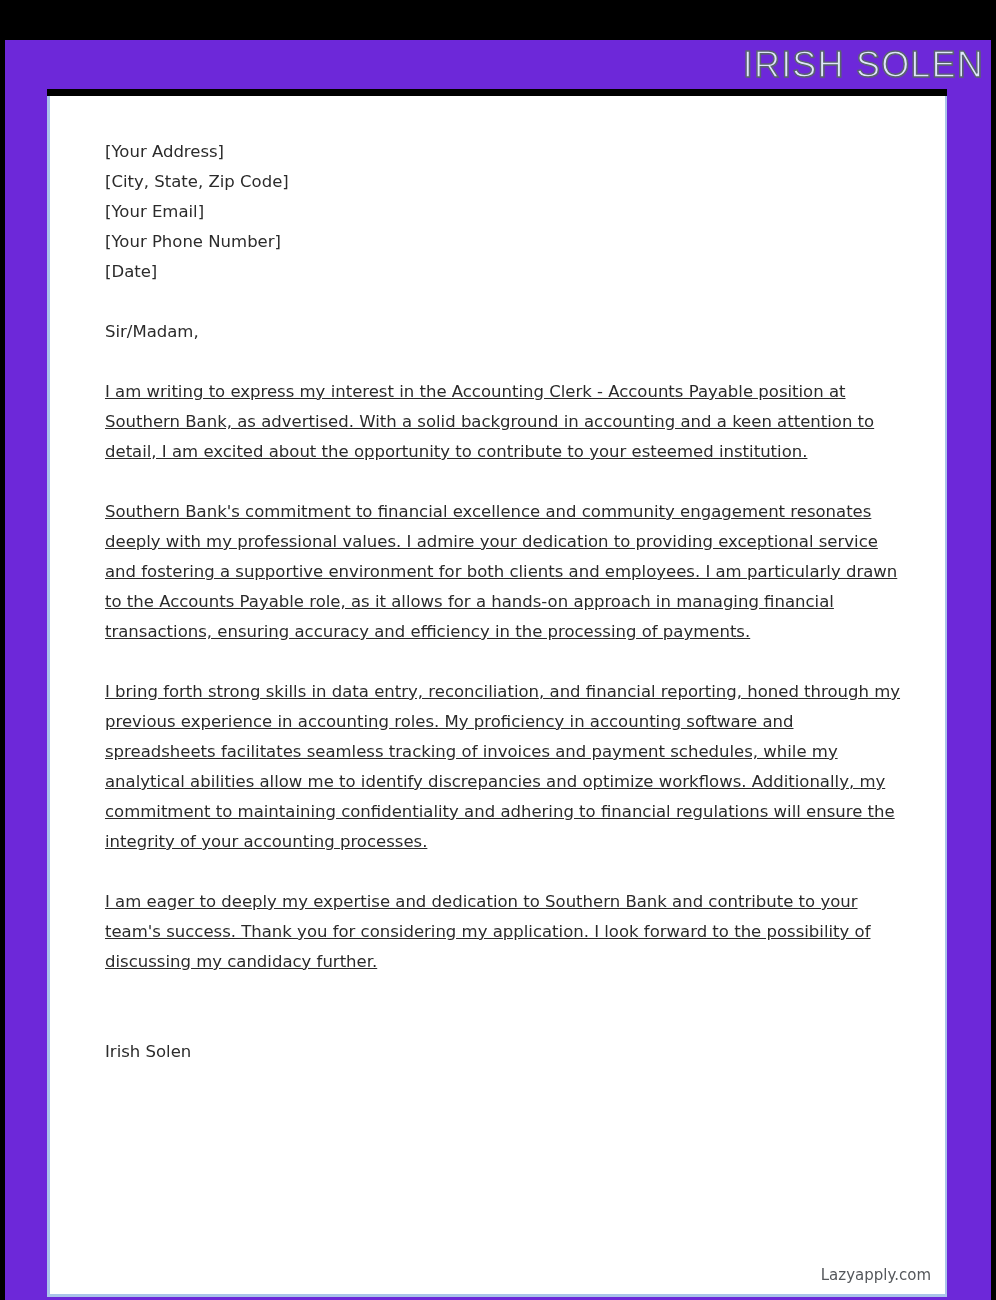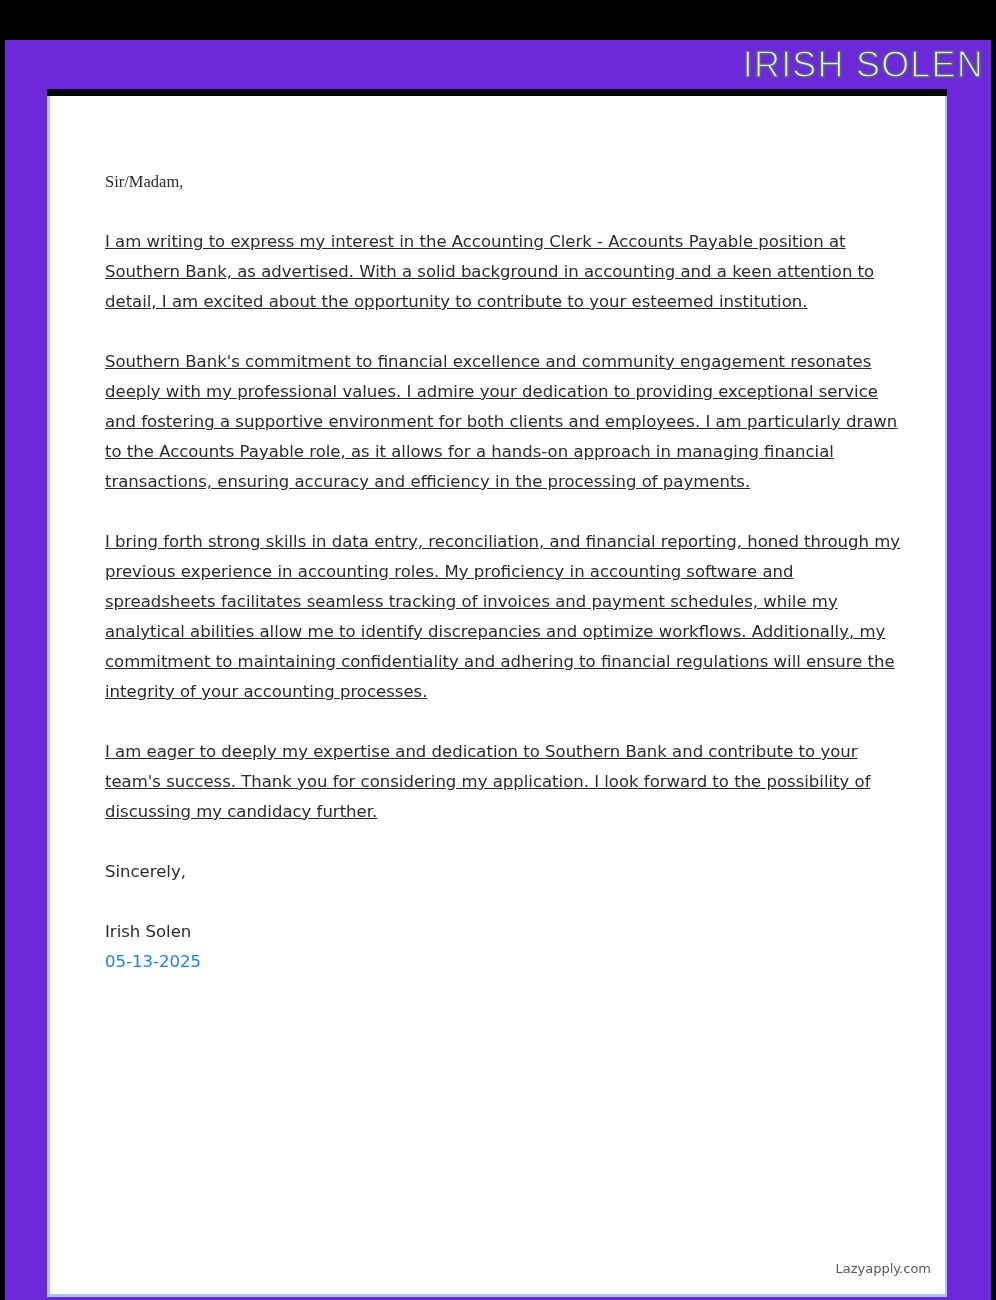--- a/index.html
+++ b/index.html
@@ -89,63 +89,69 @@
     display: block;
     white-space: nowrap;
   }
 
   .block-gap {
     height: 30px;
   }
 
   .salutation {
     white-space: nowrap;
-    font-family: Liberation Serif, serif;
   }
 
   .body-paragraph {
     text-align: left;
     text-decoration: underline;
   }
 
   .sign-off,
   .signature-name {
     white-space: nowrap;
   }
 
   .signature-date {
     white-space: nowrap;
     color: #1a7fe8;
   }
 
   .watermark {
     position: absolute;
     right: 14px;
-    bottom: 18px;
+    bottom: 10px;
     font-family: "DejaVu Sans", sans-serif;
-    font-size: 13px;
+    font-size: 15px;
     color: #55585c;
     white-space: nowrap;
   }
 </style>
 </head>
 <body>
 
 <div class="page-frame">
 
   <div class="letterhead">
     <div class="letterhead-name">IRISH SOLEN</div>
   </div>
 
   <div class="rule-bar"></div>
 
   <div class="document-sheet">
 
     <div class="letter-body">
 
+      <div class="address-block">
+        <span class="addr-line">[Your Address]</span>
+        <span class="addr-line">[City, State, Zip Code]</span>
+        <span class="addr-line">[Your Email]</span>
+        <span class="addr-line">[Your Phone Number]</span>
+        <span class="addr-line">[Date]</span>
+      </div>
 
       <div class="block-gap"></div>
 
       <div class="salutation">Sir/Madam,</div>
 
       <div class="block-gap"></div>
 
       <div class="body-paragraph">I am writing to express my interest in the Accounting Clerk - Accounts Payable position at Southern Bank, as advertised. With a solid background in accounting and a keen attention to detail, I am excited about the opportunity to contribute to your esteemed institution.</div>
 
       <div class="block-gap"></div>
@@ -155,27 +161,25 @@
       <div class="block-gap"></div>
 
       <div class="body-paragraph">I bring forth strong skills in data entry, reconciliation, and financial reporting, honed through my previous experience in accounting roles. My proficiency in accounting software and spreadsheets facilitates seamless tracking of invoices and payment schedules, while my analytical abilities allow me to identify discrepancies and optimize workflows. Additionally, my commitment to maintaining confidentiality and adhering to financial regulations will ensure the integrity of your accounting processes.</div>
 
       <div class="block-gap"></div>
 
       <div class="body-paragraph">I am eager to deeply my expertise and dedication to Southern Bank and contribute to your team's success. Thank you for considering my application. I look forward to the possibility of discussing my candidacy further.</div>
 
       <div class="block-gap"></div>
 
-      <div class="sign-off">Sincerely,</div>
 
       <div class="block-gap"></div>
 
       <div class="signature-name">Irish Solen</div>
 
-      <div class="signature-date">05-13-2025</div>
 
     </div>
 
     <div class="watermark">Lazyapply.com</div>
 
   </div>
 
 </div>
 
 </body></html>

